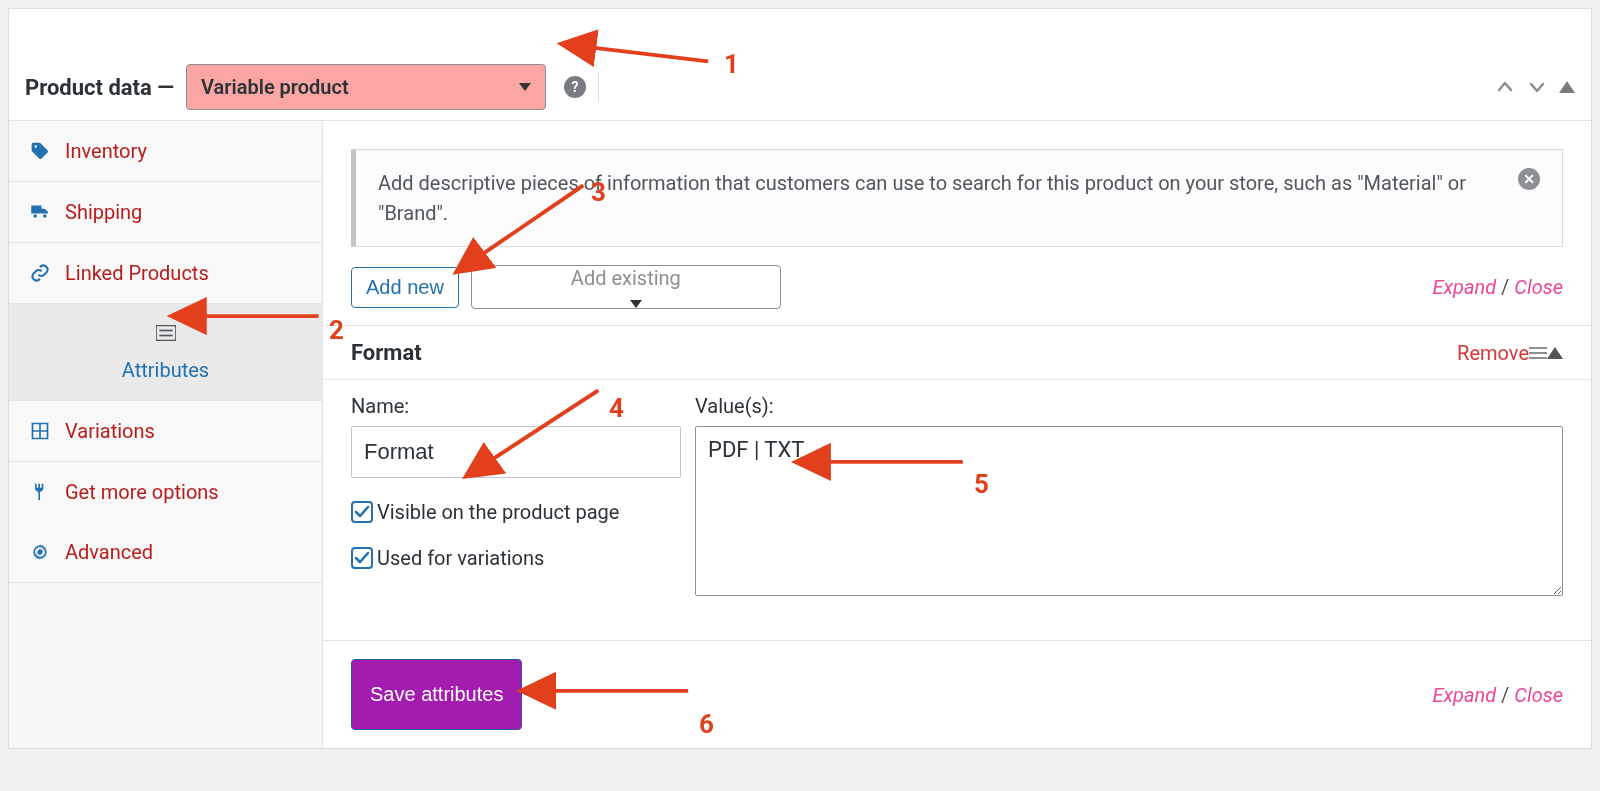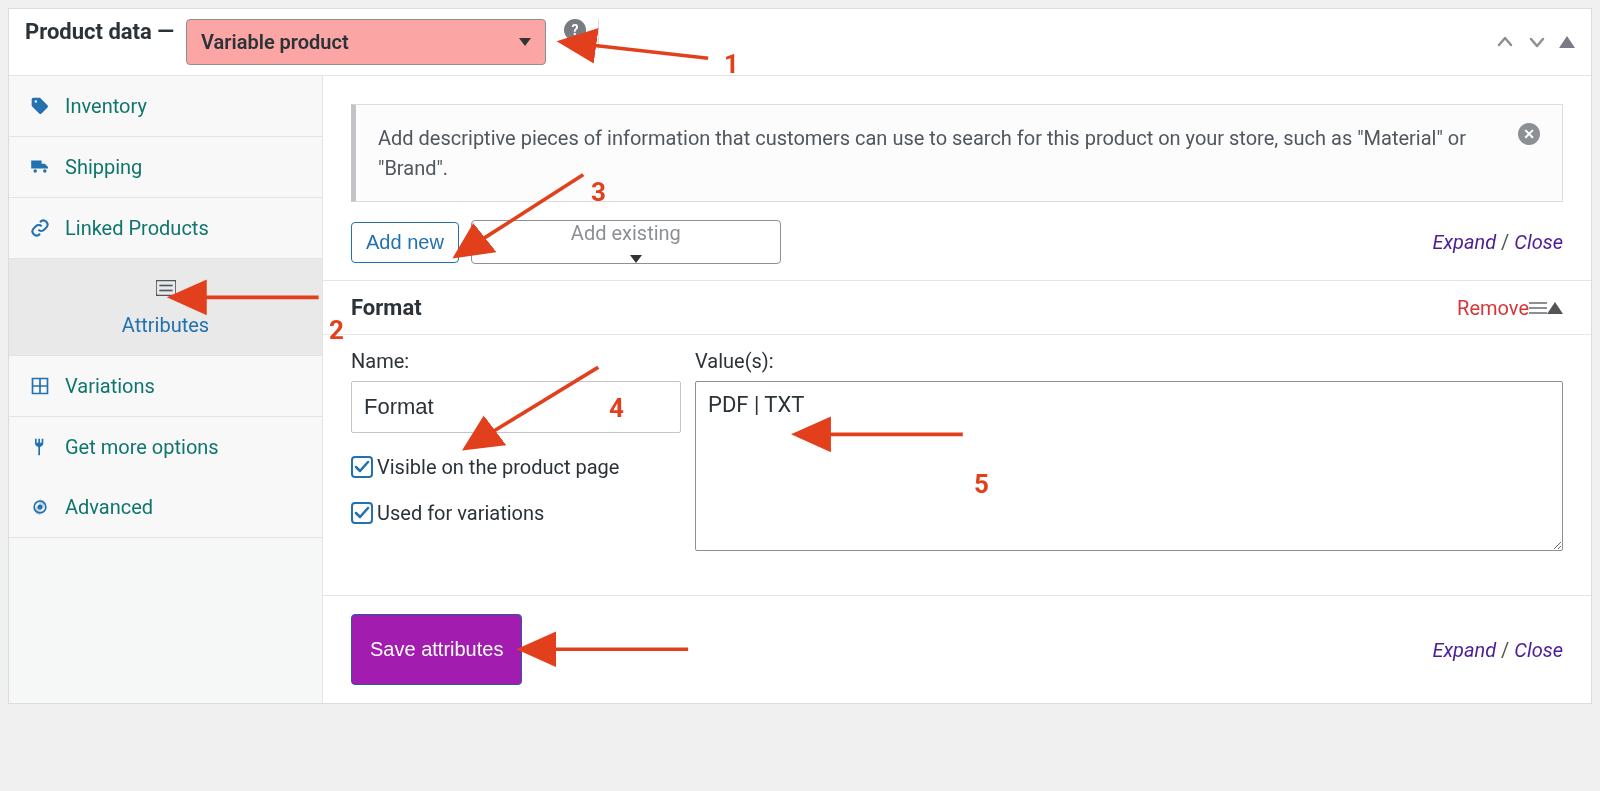--- a/index.html
+++ b/index.html
@@ -10,23 +10,25 @@
     padding: 8px;
     font-size: 18px;
     color: #2c3338;
   }
   .panel {
     background: #fff;
     border: 1px solid #dcdcde;
   }
   .panel-header {
     display: flex;
+    align-items: center;
     padding: 10px 16px;
     border-bottom: 1px solid #e2e4e7;
     position: relative;
+    margin-top: 45px;
   }
   .panel-title {
     font-weight: 700;
     font-size: 22px;
     margin-right: 12px;
   }
   .product-type {
     height: 46px;
     border: 1px solid #8c8f94;
     border-radius: 4px;
@@ -72,21 +74,21 @@
     display: flex;
   }
   .sidebar {
     width: 314px;
     background: #f6f7f7;
     border-right: 1px solid #e2e4e7;
   }
   .tab {
     display: flex; align-items: center;
     padding: 18px 20px;
-    color: #0f766e;
+    color: #b91c1c;
     font-size: 20px;
     border-bottom: 1px solid #e2e4e7;
     cursor: pointer;
     gap: 14px;
     background: #f8f8f8;
   }
   .tab.active {
     background: #e9e9e9;
     color: #2271b1;
     flex-direction: column;
@@ -145,21 +147,21 @@
     background: #fff;
     flex-direction: column;
   }
   .link-pair {
     margin-left: auto;
     font-size: 20px;
     font-style: italic;
     color: #2271b1;
   }
   .link-pair .sep { color: #555; font-style: normal; }
-  .link-pair a { color: #4c1d95; text-decoration: none; cursor: pointer; }
+  .link-pair a { color: #ec4899; text-decoration: none; cursor: pointer; }
   .hr {
     border-top: 1px solid #e2e4e7;
     margin: 0 0 0 0;
   }
   .attr-head {
     display: flex; align-items: center;
     padding: 14px 28px;
     border-bottom: 1px solid #e8e8e8;
   }
   .attr-title {

